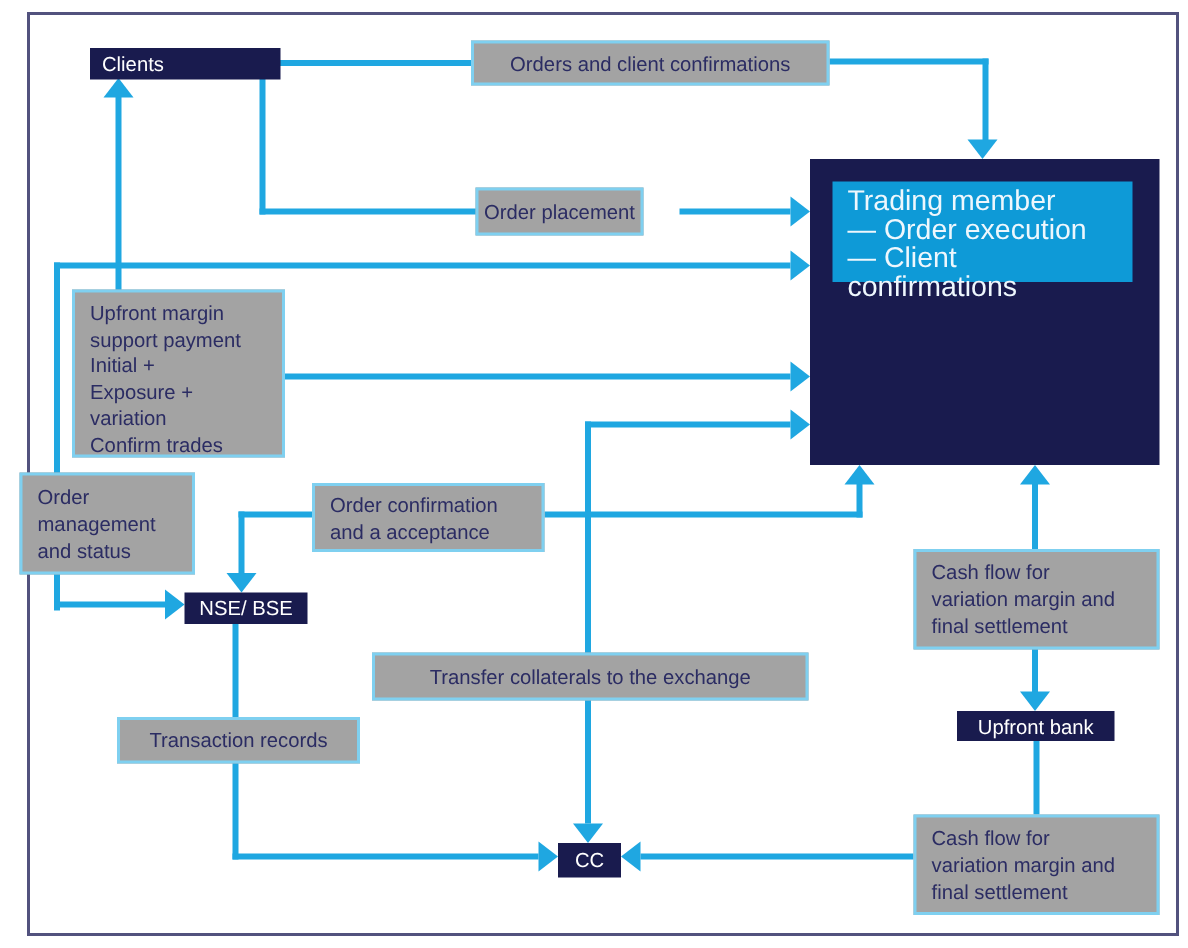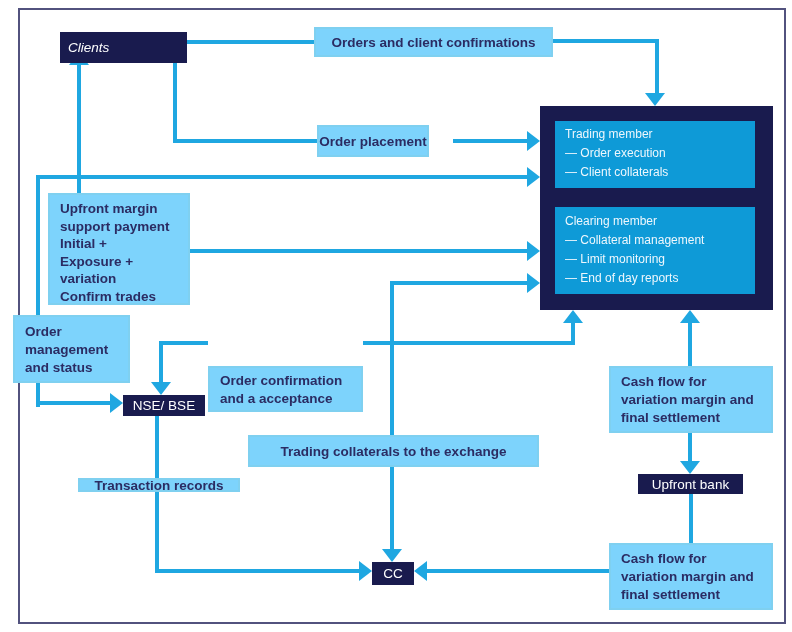--- a/index.html
+++ b/index.html
@@ -14,25 +14,25 @@
   .hl,.vl{position:absolute;background:var(--arrow);}
   .hl{height:4px;} .vl{width:4px;}
   .ar{position:absolute;width:0;height:0;}
   .ar.right{border-top:10px solid transparent;border-bottom:10px solid transparent;border-left:13px solid var(--arrow);}
   .ar.left {border-top:10px solid transparent;border-bottom:10px solid transparent;border-right:13px solid var(--arrow);}
   .ar.up   {border-left:10px solid transparent;border-right:10px solid transparent;border-bottom:13px solid var(--arrow);}
   .ar.down {border-left:10px solid transparent;border-right:10px solid transparent;border-top:13px solid var(--arrow);}
   .navybox{position:absolute;background:var(--navy);color:#ffffff;font-size:13.5px;
            box-sizing:border-box;display:flex;align-items:center;}
   .navybox.center{justify-content:center;}
-  .whitebox{position:absolute;background:#7dd3fc;border:2px solid var(--boxborder);
-            box-sizing:border-box;color:var(--ink);font-size:13.5px;font-weight:bold;}
+  .whitebox{position:absolute;background:#a3a3a3;border:2px solid var(--boxborder);
+            box-sizing:border-box;color:var(--ink);font-size:13.5px;}
   .whitebox.center{display:flex;align-items:center;justify-content:center;text-align:center;}
   .bignavy{position:absolute;background:var(--navy);}
-  .cyanbox{position:absolute;background:var(--cyan);color:#eef7fd;font-size:12px;
+  .cyanbox{position:absolute;background:var(--cyan);color:#eef7fd;font-size:19px;
            box-sizing:border-box;line-height:19px;}
   .pre{white-space:pre-line;}
   .freetext{position:absolute;color:var(--ink);font-size:13.5px;line-height:19px;}
 </style>
 </head>
 <body>
 
 <div class="canvas">
   <div class="frame"></div>
 
@@ -75,61 +75,55 @@
   <div class="ar right" style="left:359px;top:561px;"></div>
 
   <div class="vl" style="left:688px;top:322px;height:44px;"></div>
   <div class="ar up" style="left:680px;top:310px;"></div>
   <div class="vl" style="left:688px;top:432px;height:30px;"></div>
   <div class="ar down" style="left:680px;top:461px;"></div>
   <div class="vl" style="left:689px;top:494px;height:49px;"></div>
   <div class="hl" style="left:427px;top:569px;width:182px;"></div>
   <div class="ar left" style="left:414px;top:561px;"></div>
 
-  <div class="navybox" style="left:60px;top:32px;width:127px;height:31px;padding-left:8px;font-style:italic;">Clients</div>
+  <div class="navybox" style="left:60px;top:32px;width:127px;height:21px;padding-left:8px;">Clients</div>
 
   <div class="whitebox center" style="left:314px;top:27px;width:239px;height:30px;">Orders and client confirmations</div>
 
 
   <div class="whitebox center" style="left:317px;top:125px;width:112px;height:32px;">Order placement</div>
 
   <div class="bignavy" style="left:540px;top:106px;width:233px;height:204px;"></div>
 
   <div class="cyanbox" style="left:555px;top:121px;width:200px;height:67px;padding:4px 0 0 10px;">
     <div>Trading member</div>
     <div>— Order execution</div>
-    <div>— Client collaterals</div>
+    <div>— Client confirmations</div>
   </div>
 
-  <div class="cyanbox" style="left:555px;top:207px;width:200px;height:87px;padding:5px 0 0 10px;">
-    <div>Clearing member</div>
-    <div>— Collateral management</div>
-    <div>— Limit monitoring</div>
-    <div>— End of day reports</div>
-  </div>
 
   <div class="whitebox pre" style="left:48px;top:193px;width:142px;height:112px;padding:5px 0 0 10px;line-height:17.5px;">Upfront margin
 support payment
 Initial +
 Exposure +
 variation
 Confirm trades</div>
 
   <div class="whitebox pre" style="left:13px;top:315px;width:117px;height:68px;padding:6px 0 0 10px;line-height:18px;">Order
 management
 and status</div>
 
-  <div class="whitebox pre" style="left:208px;top:322px;width:155px;height:46px;padding:4px 0 0 10px;line-height:18px;margin-top:44px;">Order confirmation
+  <div class="whitebox pre" style="left:208px;top:322px;width:155px;height:46px;padding:4px 0 0 10px;line-height:18px;">Order confirmation
 and a acceptance</div>
 
   <div class="navybox center" style="left:123px;top:395px;width:82px;height:21px;">NSE/ BSE</div>
 
-  <div class="whitebox center" style="left:248px;top:435px;width:291px;height:32px;">Trading collaterals to the exchange</div>
+  <div class="whitebox center" style="left:248px;top:435px;width:291px;height:32px;">Transfer collaterals to the exchange</div>
 
-  <div class="whitebox center" style="left:78px;top:478px;width:162px;height:14px;">Transaction records</div>
+  <div class="whitebox center" style="left:78px;top:478px;width:162px;height:31px;">Transaction records</div>
 
   <div class="navybox center" style="left:372px;top:562px;width:42px;height:23px;">CC</div>
 
   <div class="whitebox pre" style="left:609px;top:366px;width:164px;height:67px;padding:5px 0 0 10px;line-height:18px;">Cash flow for
 variation margin and
 final settlement</div>
 
   <div class="navybox center" style="left:638px;top:474px;width:105px;height:20px;">Upfront bank</div>
 
   <div class="whitebox pre" style="left:609px;top:543px;width:164px;height:67px;padding:5px 0 0 10px;line-height:18px;">Cash flow for

